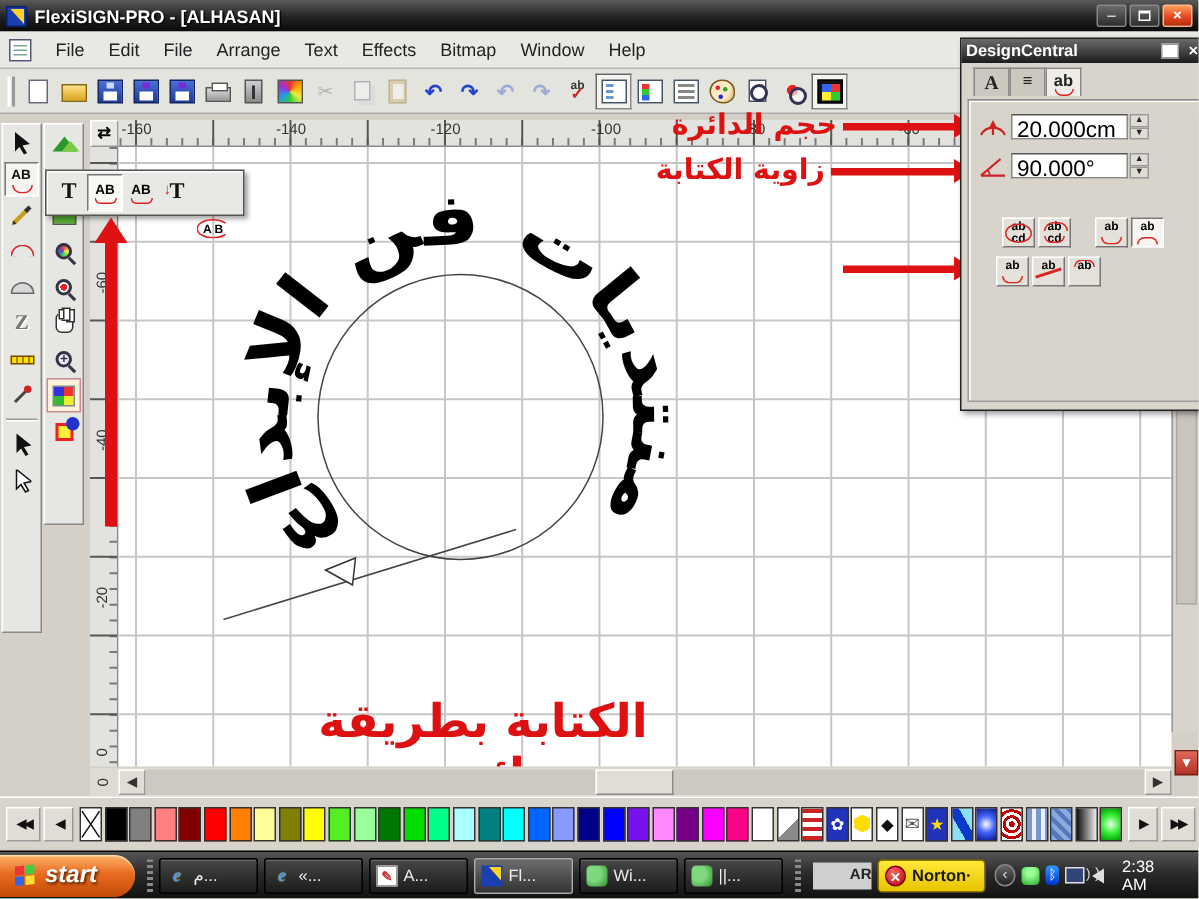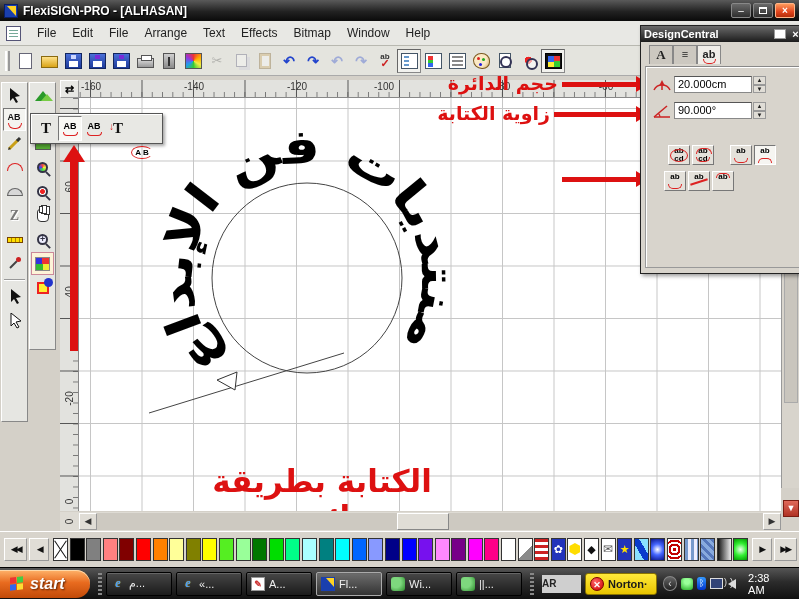--- a/index.html
+++ b/index.html
@@ -154,21 +154,21 @@
   .dc-close { color:#fff; font-size:11px; font-weight:bold; width:13px; text-align:center; }
   .dc-tabs { display:flex; padding:3px 0 0 8px; }
   .dc-tab { width:24px; height:19px; text-align:center; font-size:11px; font-weight:bold; color:#222;
     border:1px solid #888; border-bottom:none; background:#ccc8c0; line-height:17px; }
   .dc-tab.active { background:#efede8; position:relative; }
   .dc-tab.active .arc-under { margin:-4px auto 0; width:13px; height:5px; }
   .dc-tab .a-serif { font-family:"Liberation Serif",serif; font-size:13px; }
   .dc-body { position:absolute; left:4px; right:4px; top:40px; bottom:5px; border:1px solid #999; border-top-color:#888; box-shadow:inset 1px 1px 0 #fff; }
   .dc-row { display:flex; align-items:center; margin:9px 6px 0; }
   .dc-icon { width:20px; height:16px; margin-right:2px; }
-  .dc-input { width:78px; height:17px; background:#fff; border:1px solid #888; border-top-color:#555; font-size:11px; padding:1px 3px; font-family:"Liberation Sans",sans-serif; }
+  .dc-input { width:78px; height:17px; background:#fff; border:1px solid #888; border-top-color:#555; font-size:15px; padding:1px 3px; font-family:"Liberation Sans",sans-serif; }
   .spinner { width:13px; height:17px; display:flex; flex-direction:column; margin-left:1px; }
   .spinner span { flex:1; background:#e0ddd6; border:1px solid #999; font-size:6px; line-height:6px; text-align:center; color:#222; }
   .dc-opts1 { display:flex; margin:26px 0 0 22px; }
   .dc-opts2 { display:flex; margin:6px 0 0 18px; }
   .opt { width:22px; height:20px; border:1px solid #fff; border-right-color:#777; border-bottom-color:#777; background:#e4e1da;
     font-size:8px; font-weight:bold; line-height:8px; text-align:center; position:relative; margin-right:2px; padding-top:1px; white-space:pre-line; }
   .opt.pressed { border:1px solid #777; border-right-color:#fff; border-bottom-color:#fff; background:#f6f5f1; }
   .opt.gap { margin-left:14px; }
   .opt .oarc { position:absolute; left:3px; bottom:1px; width:14px; height:5px; border:1.4px solid #d22; border-top:none; border-radius:0 0 9px 9px; }
   .opt.type-ellipse .oarc { left:1px; top:3px; bottom:auto; width:18px; height:13px; border:1.4px solid #d22; border-radius:50%; }
@@ -235,21 +235,21 @@
   .task-btn { width:66px; height:24px; margin-right:4px; background:linear-gradient(#474747,#1b1b1b);
     border:1px solid #000; box-shadow:inset 0 1px 0 #666; border-radius:2px; display:flex; align-items:center; padding:0 4px; color:#eee; font-size:11px; }
   .task-btn.active { background:linear-gradient(#6e6e6e,#333); border-color:#aaa; }
   .task-ic { width:14px; height:14px; margin-right:4px; flex:none; display:flex; align-items:center; justify-content:center;
     font-size:12px; font-weight:bold; font-style:italic; color:#49f; background:transparent; }
   .task-ic.ie { font-family:"Liberation Serif",serif; text-shadow:0 0 1px #fc0; }
   .task-ic.paint { background:#fff; border:1px solid #999; font-style:normal; font-size:9px; color:#c33; }
   .task-ic.flexi { background:#1a3fae; position:relative; }
   .task-ic.flexi:before { content:""; position:absolute; right:1px; top:1px; border-left:8px solid transparent; border-top:9px solid #ffd324; }
   .task-ic.people { background:radial-gradient(circle at 35% 40%,#7ed87e 40%,#2a8a2a); border-radius:3px; }
-  .lang-box { width:40px; height:18px; background:#cfcfcf; color:#222; font-size:10px; font-weight:bold; text-align:left; line-height:18px; margin:0 4px; }
+  .lang-box { width:40px; height:18px; background:#cfcfcf; color:#222; font-size:10px; font-weight:bold; text-align:right; line-height:18px; margin:0 4px; }
   .norton { height:22px; background:linear-gradient(#ffe93a,#e8c400); border:1px solid #8a7400; border-radius:3px;
     display:flex; align-items:center; padding:0 8px 0 4px; margin-right:6px; }
   .norton-x { width:14px; height:14px; border-radius:50%; background:radial-gradient(circle at 35% 30%,#f66,#c00); color:#fff;
     font-size:9px; font-weight:bold; text-align:center; line-height:14px; margin-right:4px; border:1px solid #700; }
   .norton-label { font-size:11px; font-weight:bold; color:#1a1a1a;text-align:center; }
   .tray { display:flex; align-items:center; margin-left:auto; padding-right:6px; }
   .tray-chev { width:15px; height:15px; border-radius:50%; background:linear-gradient(#666,#222); border:1px solid #888;
     color:#ddd; font-size:10px; line-height:13px; text-align:center; margin-right:4px; }
   .tray-person { width:12px; height:12px; border-radius:3px; background:radial-gradient(circle at 50% 30%,#9f9 25%,#2a2); margin-right:4px; }
   .tray-bt { width:10px; height:13px; border-radius:3px; background:linear-gradient(#39f,#03c); color:#fff; font-size:9px; text-align:center; line-height:13px; margin-right:4px; }
@@ -437,21 +437,21 @@
       <div class="tool">
           <span class="shapes-glyph"></span>
         </div>
     </div>
 
     <div class="ruler-corner">⇄</div>
     <div class="ruler-h">
       <span class="rlabel" style="left:12px">-160</span>
       <span class="rlabel" style="left:115px">-140</span>
       <span class="rlabel" style="left:218px">-120</span>
-      <span class="rlabel" style="left:305px">-100</span>
+      <span class="rlabel" style="left:325px">-100</span>
       <span class="rlabel" style="left:424px">-80</span>
       <span class="rlabel" style="left:527px">-60</span>
     </div>
     <div class="ruler-v">
       <span class="rlabel" style="top:85px">-60</span>
       <span class="rlabel" style="top:190px">-40</span>
       <span class="rlabel" style="top:295px">-20</span>
       <span class="rlabel" style="top:398px">0</span>
     </div>
 

